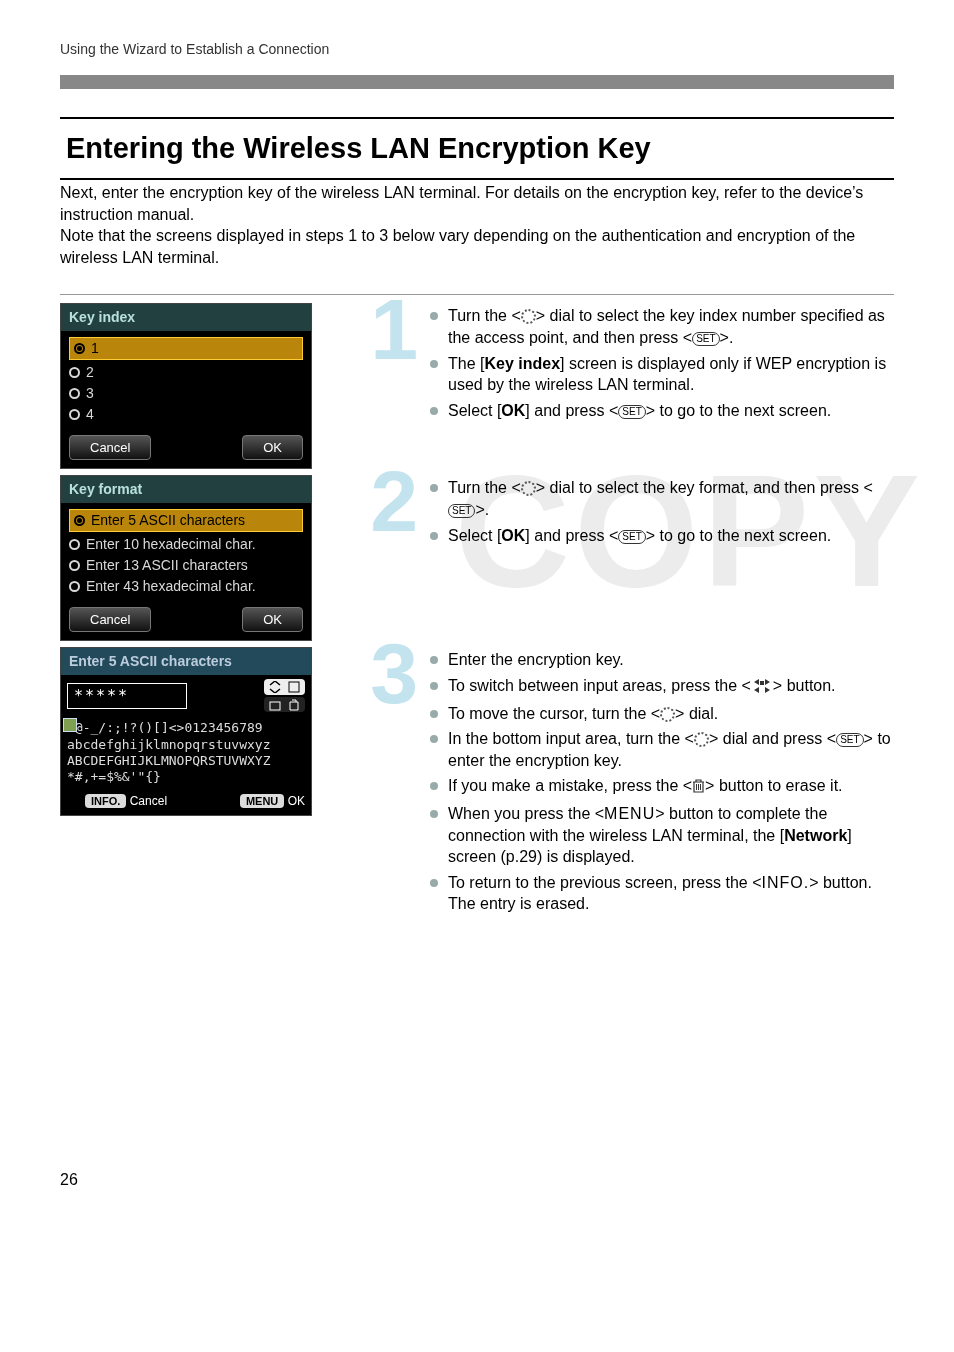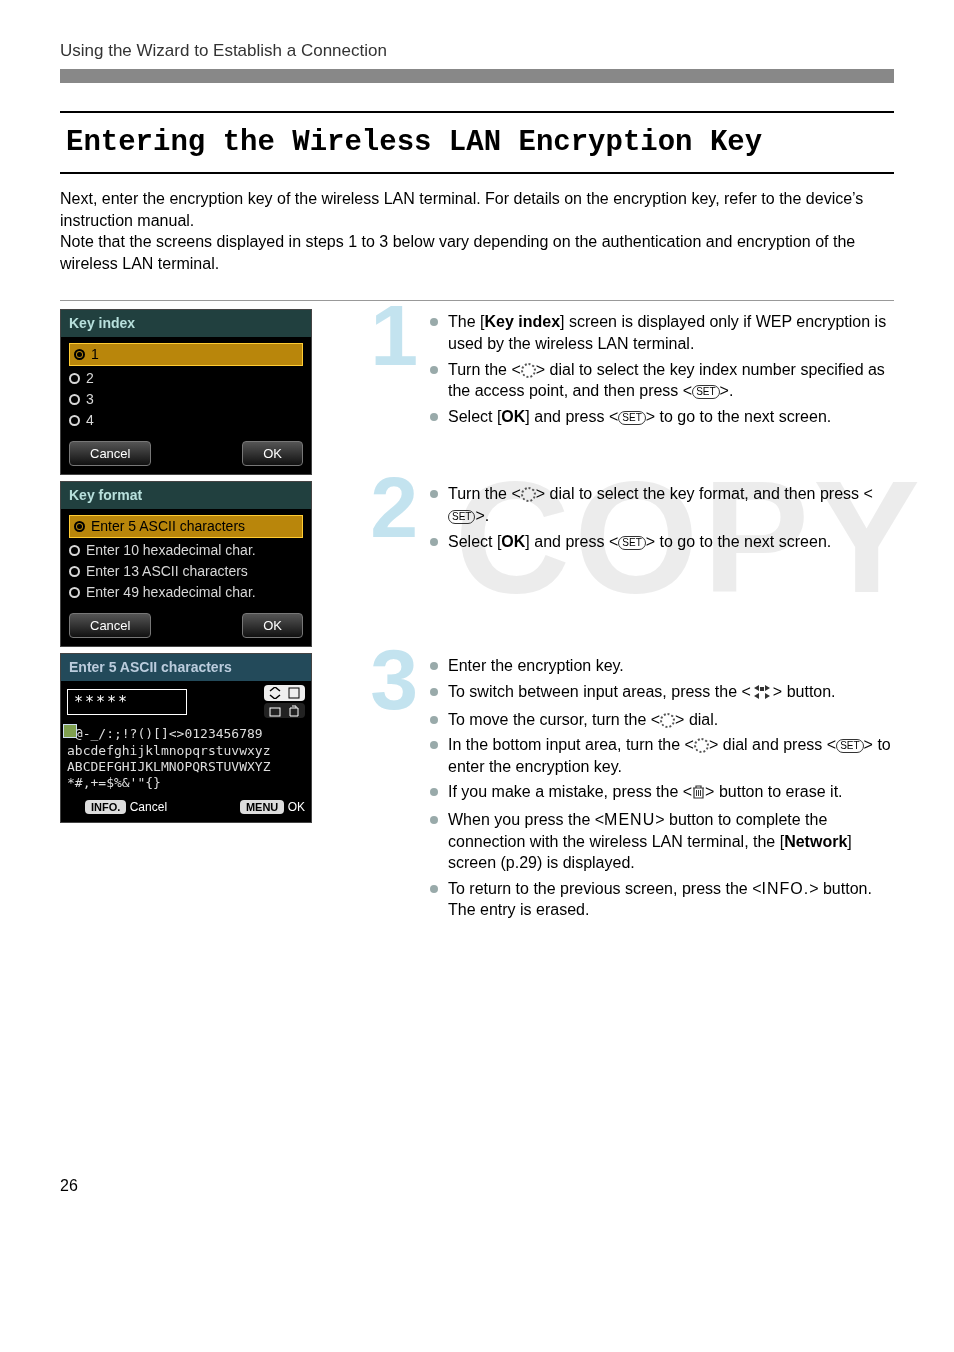--- a/index.html
+++ b/index.html
@@ -6,35 +6,34 @@
   body {
     font-family: Arial, Helvetica, sans-serif;
     color: #000;
     background: #fff;
     width: 954px;
     margin: 0 auto;
     padding: 40px 60px 20px 60px;
     line-height: 1.35;
   }
   .topline {
-    font-size: 17px;
+    font-size: 14px;
     color: #333;
-    margin-bottom: 6px;
+    margin-bottom: 16px;
   }
   .hr-top {
     height: 14px;
     background: #888;
     margin-bottom: 28px;
   }
   .title-wrap {
     border-top: 2px solid #000;
     border-bottom: 2px solid #000;
     padding: 10px 6px;
-    margin-bottom: 14px;
-    font-family: Liberation Mono, monospace;
+    margin-bottom: 2px;
   }
   .title {
     font-size: 29px;
     font-weight: bold;
   }
   .intro {
     font-size: 16px;
     margin-bottom: 26px;
     max-width: 830px;
   }
@@ -259,22 +258,22 @@
         <div class="lcd-btn">Cancel</div>
         <div class="lcd-btn">OK</div>
       </div>
     </div>
   </div>
   <div class="num-col">
           <div class="bignum">1</div>
         </div>
   <div class="text-col">
     <ul>
+      <li><span>Turn the &lt;</span><span class="dial"></span><span>&gt; dial to select the key index number specified as the access point, and then press &lt;</span><span class="setbtn">SET</span><span>&gt;.</span></li>
       <li><span>The [</span><b>Key index</b><span>] screen is displayed only if WEP encryption is used by the wireless LAN terminal.</span></li>
-      <li><span>Turn the &lt;</span><span class="dial"></span><span>&gt; dial to select the key index number specified as the access point, and then press &lt;</span><span class="setbtn">SET</span><span>&gt;.</span></li>
       <li><span>Select [</span><b>OK</b><span>] and press &lt;</span><span class="setbtn">SET</span><span>&gt; to go to the next screen.</span></li>
     </ul>
   </div>
 </div>
 
 <div class="step">
   <div class="lcd-col">
     <div class="lcd">
       <div class="lcd-header">Key format</div>
       <div class="lcd-body">
@@ -285,21 +284,21 @@
         <div class="lcd-row">
                 <span class="radio"></span>
                 <span>Enter 10 hexadecimal char.</span>
               </div>
         <div class="lcd-row">
                 <span class="radio"></span>
                 <span>Enter 13 ASCII characters</span>
               </div>
         <div class="lcd-row">
                 <span class="radio"></span>
-                <span>Enter 49 hexadecimal char.</span>
+                <span>Enter 43 hexadecimal char.</span>
               </div>
       </div>
       <div class="lcd-footer">
         <div class="lcd-btn">Cancel</div>
         <div class="lcd-btn">OK</div>
       </div>
     </div>
   </div>
   <div class="num-col">
           <div class="bignum">2</div>

